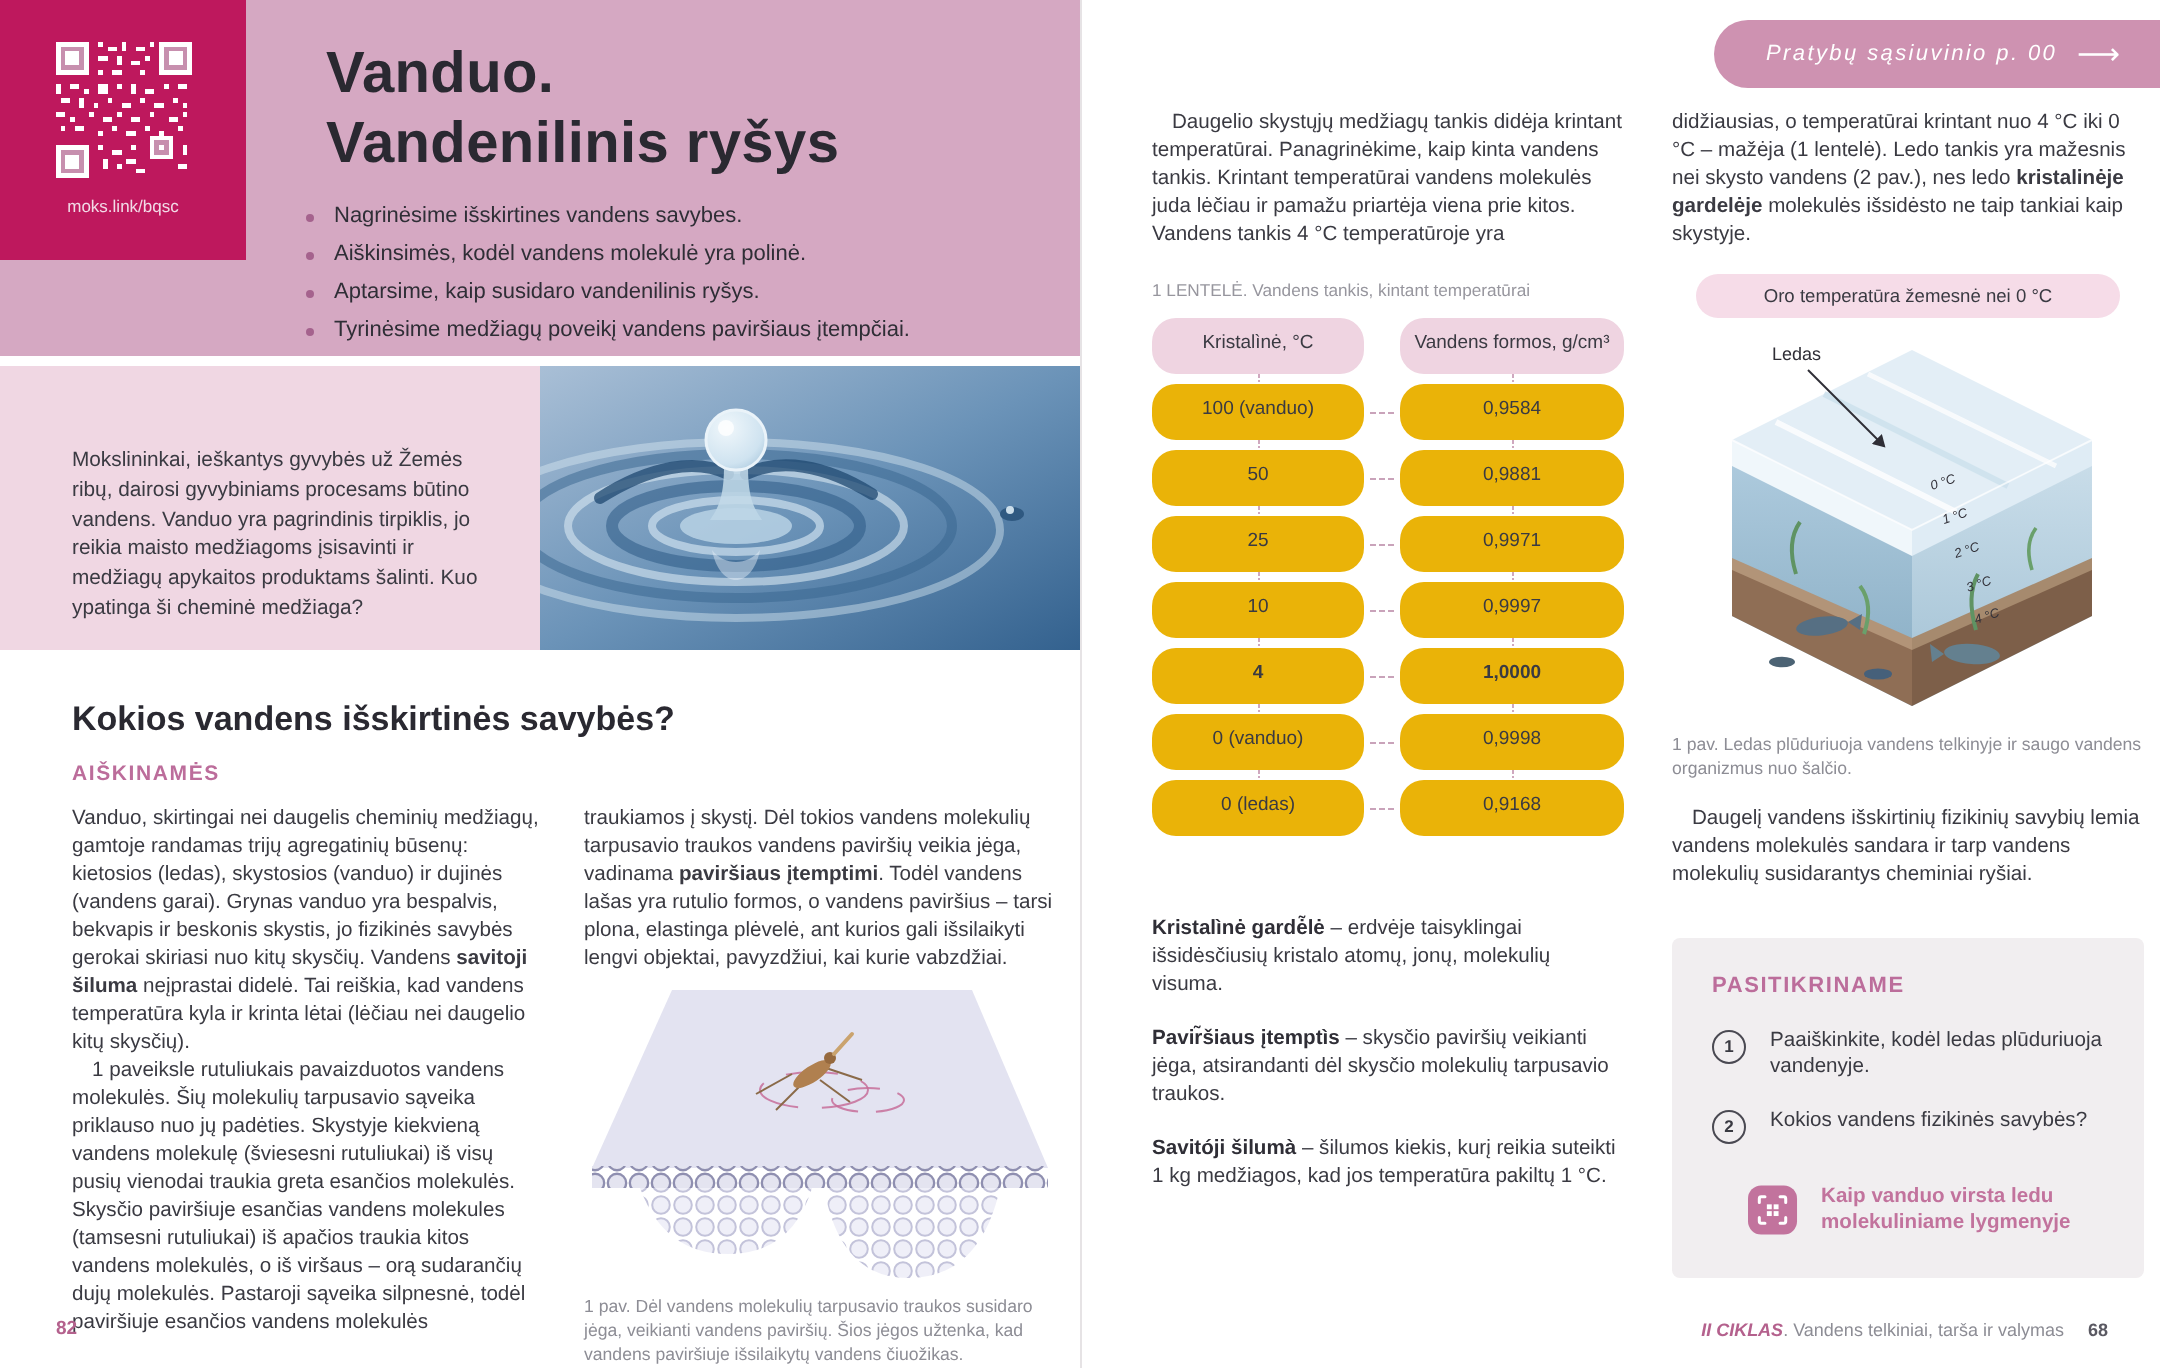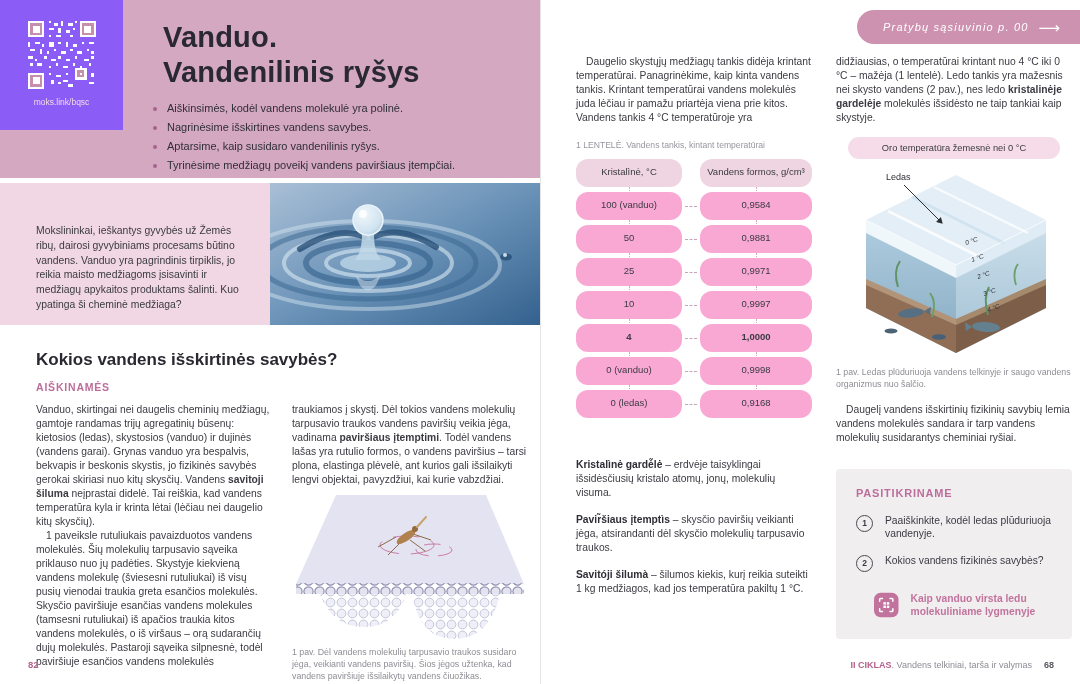--- a/index.html
+++ b/index.html
@@ -4,21 +4,21 @@
 <style>
   html,body{margin:0;padding:0;background:#ffffff;}
   body{font-family:"Liberation Sans",sans-serif;color:#3a3a42;}
   .spread{position:relative;width:1080px;height:684px;background:#ffffff;overflow:hidden;}
   p{margin:0;}
   .seam{position:absolute;left:540px;top:0;width:1px;height:684px;background:#e6e3e5;}
 
   
   .page-left{position:absolute;left:0;top:0;width:540px;height:684px;}
   .header-block{position:absolute;left:0;top:0;width:540px;height:178px;background:#d5a8c2;}
-  .qr-block{position:absolute;left:0;top:0;width:123px;height:130px;background:#8b5cf6;text-align:center;}
+  .qr-block{position:absolute;left:0;top:0;width:123px;height:130px;background:#be185d;text-align:center;}
   .qr-block svg{margin-top:21px;}
   .qr-caption{font-size:8.5px;color:#f2dbe7;margin-top:4px;}
   .title{position:absolute;left:163px;top:20px;font-size:29px;font-weight:700;color:#2a2931;line-height:1.22;letter-spacing:.2px;}
   .objectives{position:absolute;left:153px;top:102px;margin:0;padding:0;list-style:none;}
   .objectives li{display:flex;gap:10px;margin-bottom:7px;font-size:11px;color:#2f2e36;}
   .obj-dot{width:4px;height:4px;border-radius:50%;background:#a5628d;margin-top:5px;flex:none;}
 
   .intro-box{position:absolute;left:0;top:183px;width:270px;height:142px;background:#f0d7e3;box-sizing:border-box;}
   .intro-box p{padding:41px 26px 0 36px;font-size:10.4px;line-height:1.42;color:#3a3a42;}
   .photo{position:absolute;left:270px;top:183px;width:271px;height:142px;}
@@ -38,21 +38,21 @@
   .band .btxt{color:#fff;font-size:11px;font-style:italic;letter-spacing:1.2px;}
   .band .barrow{color:#fff;font-size:15px;line-height:1;}
   .rcol{position:absolute;top:55px;width:236px;font-size:10.3px;line-height:1.36;color:#3a3a42;}
   .rcol1{left:36px;}
   .rcol2{left:296px;}
   .rcol p.indent{text-indent:10px;}
 
   .tlabel{font-size:8.6px;color:#97969e;margin-top:15px;}
   .ttable{margin-top:7px;}
   .trow{display:grid;grid-template-columns:106px 18px 112px;margin-bottom:5px;}
-  .pill{background:#f9a8d4;border-radius:12px;height:28px;display:flex;align-items:center;justify-content:center;font-size:9.5px;color:#3a3a42;position:relative;}
+  .pill{background:#eab308;border-radius:12px;height:28px;display:flex;align-items:center;justify-content:center;font-size:9.5px;color:#3a3a42;position:relative;}
   .trow.hdr .pill{background:#efd4e1;}
   .conn{position:relative;}
   .conn::after{content:"";position:absolute;left:3px;right:3px;top:50%;border-top:1px dashed #c9a3ba;}
   .trow.hdr .conn::after{display:none;}
   .trow:not(.last) .pill::after{content:"";position:absolute;left:50%;bottom:-6px;height:6px;border-left:1px dotted #cfa8bf;}
   .trow.boldrow .pill{font-weight:700;}
 
   .defs{margin-top:40px;}
   .defs p{margin-bottom:13px;}
   .defs b{color:#2f2e36;}
@@ -62,21 +62,21 @@
   .fig2cap{font-size:8.8px;line-height:1.35;color:#8d8d95;margin-top:2px;}
   .rp2{margin-top:12px;}
 
   .checkbox{margin-top:24px;background:#f1eef0;border-radius:4px;padding:17px 20px 20px;box-sizing:border-box;width:236px;}
   .ctitle{font-size:11px;font-weight:700;letter-spacing:.8px;color:#bc6d9b;}
   .citem{display:flex;gap:12px;margin-top:13px;font-size:10.3px;line-height:1.32;}
   .cnum{flex:none;width:15px;height:15px;border:1.2px solid #4a4952;border-radius:50%;display:flex;align-items:center;justify-content:center;font-size:8.5px;font-weight:700;color:#3a3a42;margin-top:1px;}
   .linkrow{display:flex;gap:12px;margin-top:20px;align-items:flex-start;cursor:pointer;padding-left:18px;}
   .linktext{font-size:10.3px;font-weight:700;color:#c2739d;line-height:1.3;width:150px;}
   .rfooter{position:absolute;right:26px;bottom:14px;font-size:9px;color:#8d8d95;white-space:nowrap;}
-  .rfooter b{color:#b4618d;}
+  .rfooter b{color:#b4618d;font-style:italic;}
   .rfooter .pg{font-weight:700;color:#5a5962;margin-left:12px;}
 </style>
 </head>
 <body>
 
 <div class="spread">
 
   <div class="page-left">
 
     <div class="header-block">
@@ -161,25 +161,25 @@
       </div>
 
       <div class="title">
         <div>Vanduo.</div>
         <div>Vandenilinis ryšys</div>
       </div>
 
       <ul class="objectives">
         <li>
             <span class="obj-dot"></span>
-            <span>Aiškinsimės, kodėl vandens molekulė yra polinė.</span>
+            <span>Nagrinėsime išskirtines vandens savybes.</span>
           </li>
         <li>
             <span class="obj-dot"></span>
-            <span>Nagrinėsime išskirtines vandens savybes.</span>
+            <span>Aiškinsimės, kodėl vandens molekulė yra polinė.</span>
           </li>
         <li>
             <span class="obj-dot"></span>
             <span>Aptarsime, kaip susidaro vandenilinis ryšys.</span>
           </li>
         <li>
             <span class="obj-dot"></span>
             <span>Tyrinėsime medžiagų poveikį vandens paviršiaus įtempčiai.</span>
           </li>
       </ul>

